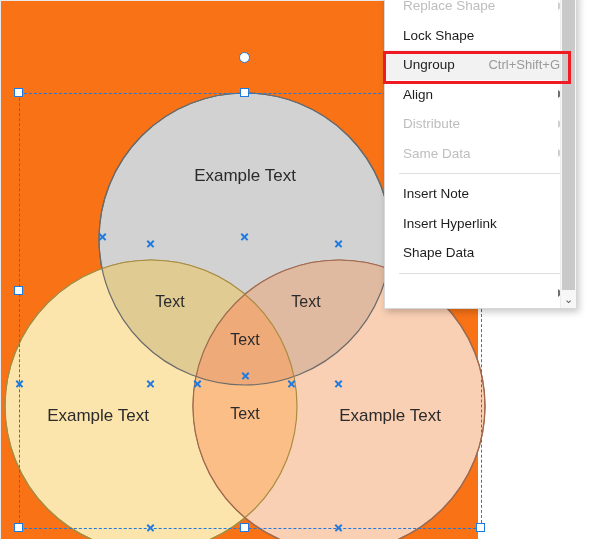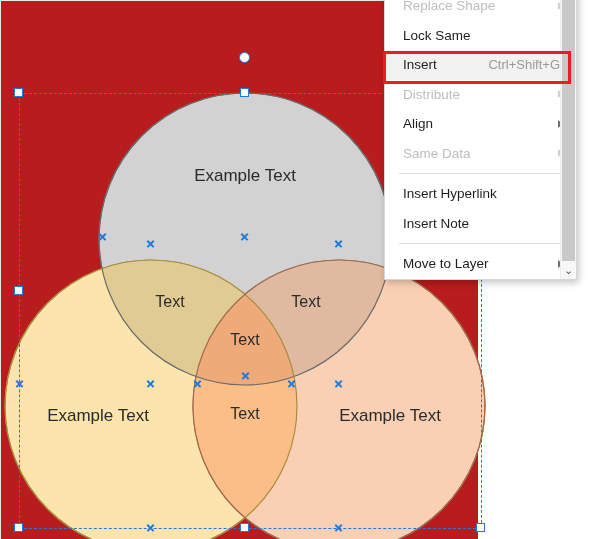--- a/index.html
+++ b/index.html
@@ -16,21 +16,21 @@
     height: 539px;
     background: #ffffff;
     overflow: hidden;
   }
 
   
   #canvas {
     position: absolute;
     left: 0; top: 0;
     width: 478px; height: 539px;
-    background: #b91c1c;
+    background: #f97316;
     border-top: 1px solid #e8e8e8;
     border-left: 1px solid #e8e8e8;
   }
 
   #venn-svg {
     position: absolute;
     left: 0; top: 0;
     width: 594px; height: 539px;
   }
 
@@ -253,30 +253,31 @@
       <div class="cpoint" style="left:290px; top:383px;"></div>
       <div class="cpoint" style="left:337px; top:383px;"></div>
       <div class="cpoint" style="left:149px; top:527px;"></div>
       <div class="cpoint" style="left:337px; top:527px;"></div>
     </div>
   </div>
 
   <div id="context-menu">
     <ul id="menu-list">
         <li class="mi disabled"><span>Replace Shape</span><span class="arrow"></span></li>
-        <li class="mi"><span>Lock Same</span></li>
-        <li class="mi hover"><span>Insert</span><span class="shortcut">Ctrl+Shift+G</span></li>
+        <li class="mi"><span>Lock Shape</span></li>
+        <li class="mi hover"><span>Ungroup</span><span class="shortcut">Ctrl+Shift+G</span></li>
+        <li class="mi"><span>Align</span><span class="arrow"></span></li>
         <li class="mi disabled"><span>Distribute</span><span class="arrow"></span></li>
-        <li class="mi"><span>Align</span><span class="arrow"></span></li>
         <li class="mi disabled"><span>Same Data</span><span class="arrow"></span></li>
         <li class="sep"></li>
+        <li class="mi"><span>Insert Note</span></li>
         <li class="mi"><span>Insert Hyperlink</span></li>
-        <li class="mi"><span>Insert Note</span></li>
+        <li class="mi"><span>Shape Data</span></li>
         <li class="sep"></li>
-        <li class="mi"><span>Move to Layer</span><span class="arrow"></span></li>
+        <li class="mi"><span class="arrow"></span></li>
       </ul>
     <div id="menu-scrollbar">
       <div id="menu-scroll-thumb"></div>
       <div id="menu-scroll-down">⌄</div>
     </div>
   </div>
 
   <div id="red-highlight"></div>
 
 </div>

